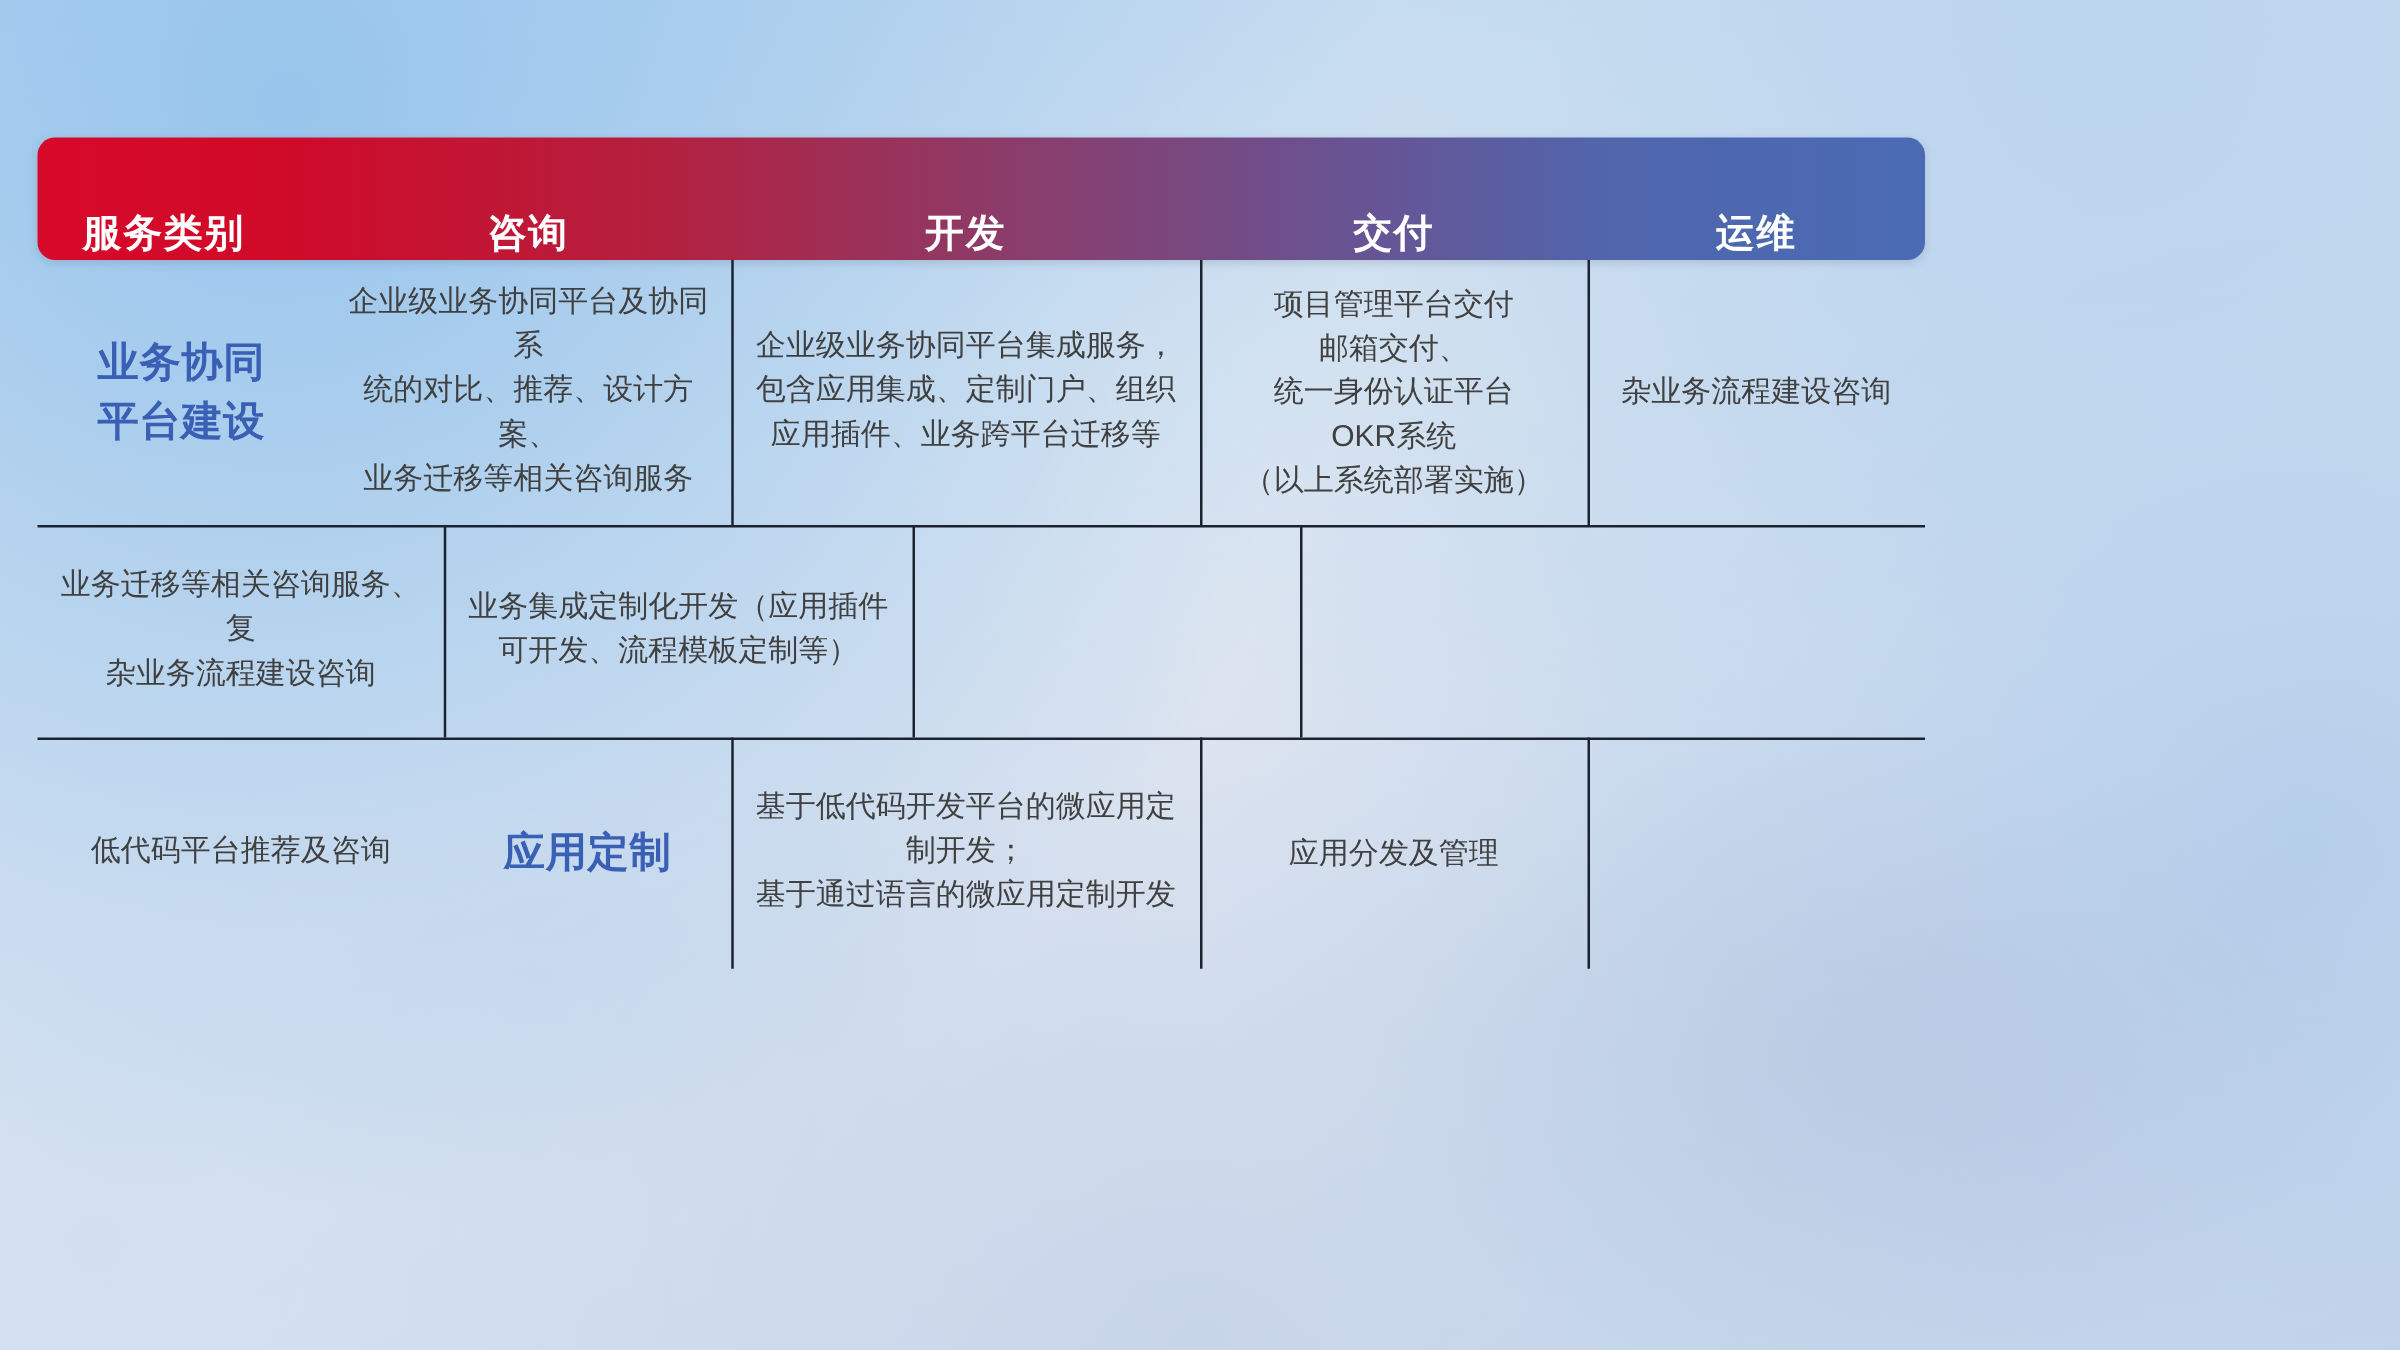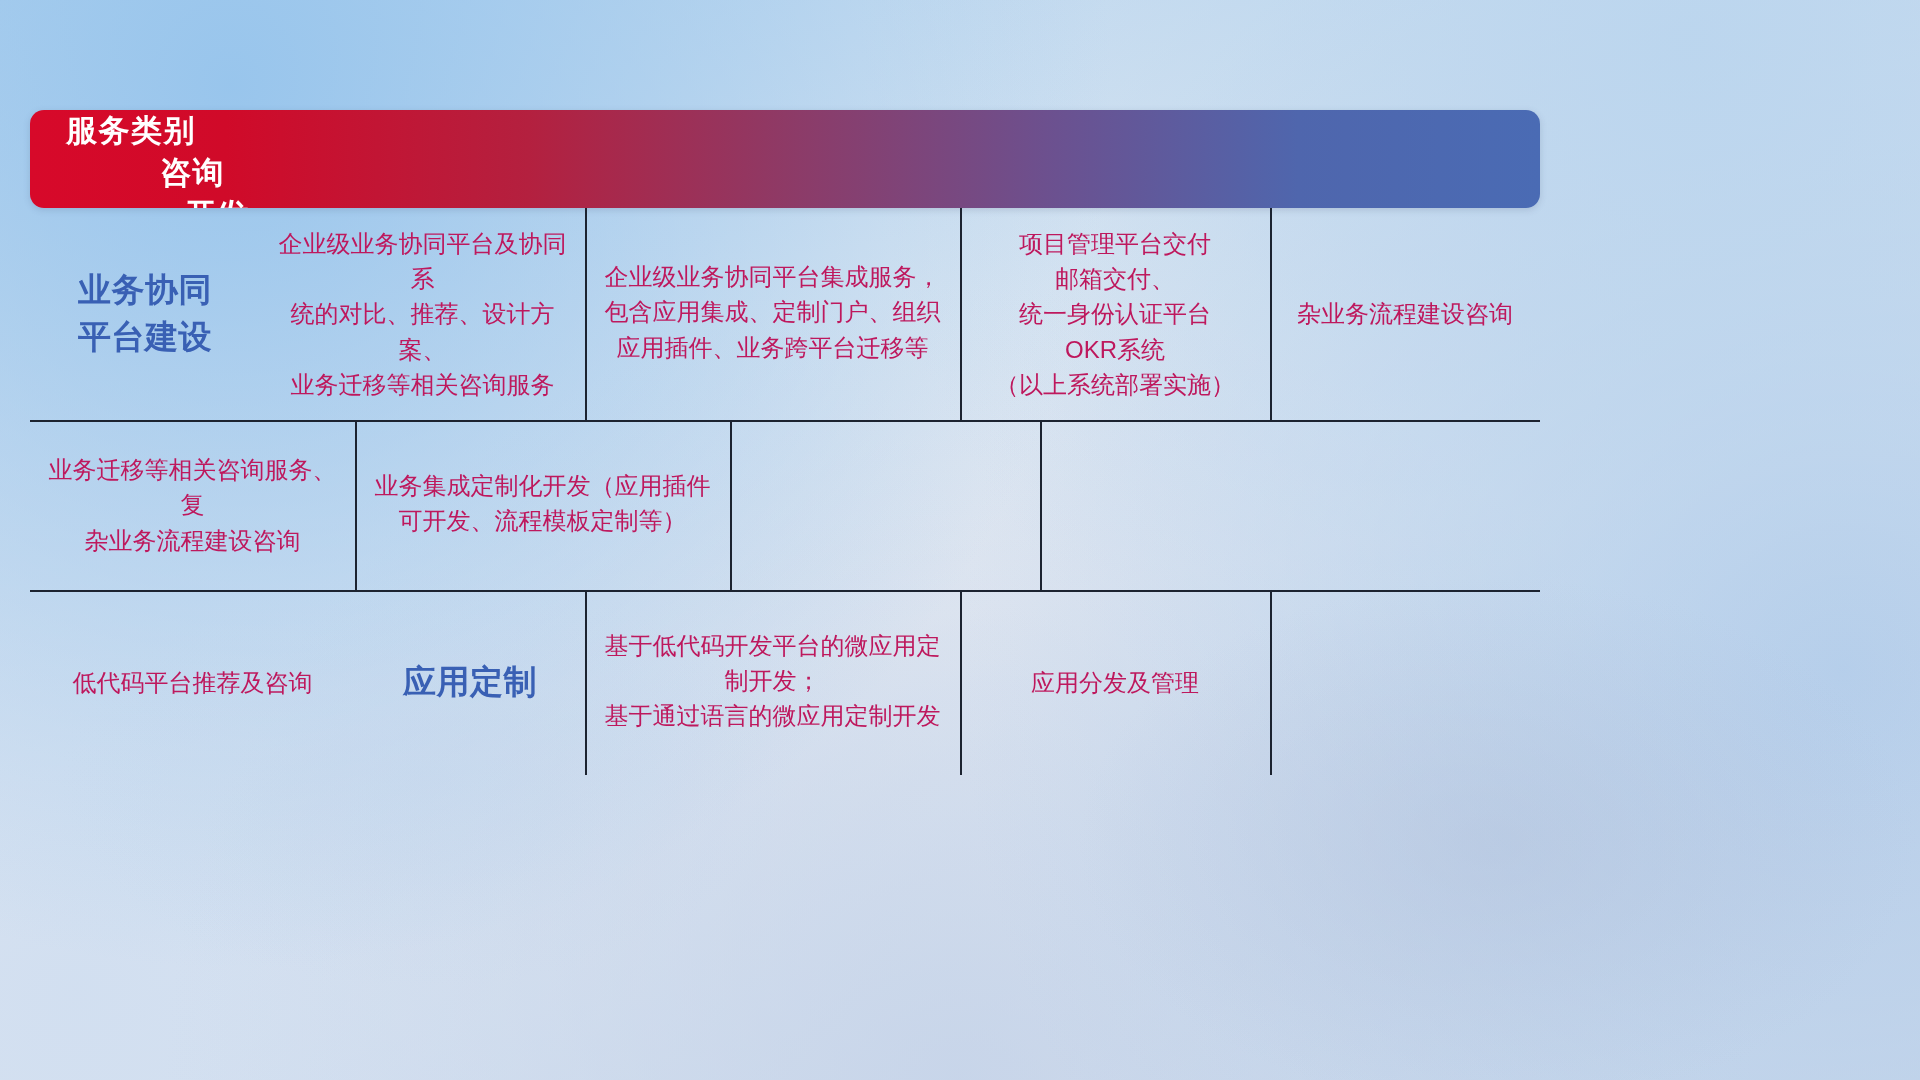--- a/index.html
+++ b/index.html
@@ -53,24 +53,23 @@
     border-radius: 14px;
     background: linear-gradient(90deg,
         #d7092a 0%,
         #d00a29 13%,
         #b4203f 33%,
         #8e3a66 50%,
         #6b5190 68%,
         #4f66ad 84%,
         #4a6bb4 100%);
     display: flex;
-    align-items: flex-start;
+    align-items: flex-end;
     box-shadow: 0 2px 7px rgba(60,70,110,0.18);
     overflow: hidden;
-    flex-direction: column;
   }
   .header-cell {
     color: #ffffff;
     font-size: 31px;
     font-weight: bold;
     text-align: center;
     letter-spacing: 1.5px;
     white-space: nowrap;
   }
   .header-cell.first { text-align: left; padding-left: 36px; }
@@ -124,30 +123,30 @@
     color: #3960b4;
     font-size: 33px;
     font-weight: bold;
     line-height: 1.42;
     text-align: center;
     letter-spacing: 0.5px;
     white-space: pre-line;
   }
 
   .body-text {
-    color: #be185d;
+    color: #404040;
     font-size: 24px;
     line-height: 1.46;
     text-align: center;
     white-space: pre-line;
   }
 
   
   .c0 { width: 230px; }
-  .c1 { width: 325px; }
+  .c1 { width: 325px; font-family: Liberation Mono, monospace; }
   .c2 { width: 375px; font-family: Liberation Mono, monospace; }
   .c3 { width: 310px; }
   .c4 { width: 270px; }
 </style>
 </head>
 <body>
 
 <div id="page-bg"></div>
 
 <div id="table-wrap">

